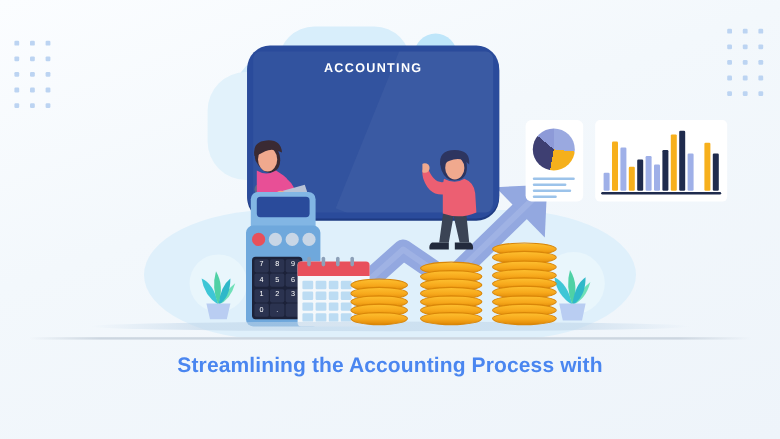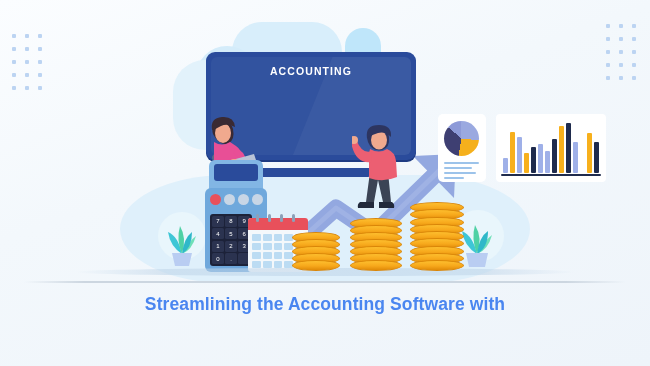--- a/index.html
+++ b/index.html
@@ -24,21 +24,21 @@
   .blob{position:absolute;border-radius:50%;}
   #blob-top-a{left:232px;top:22px;width:110px;height:64px;background:#d8eefb;border-radius:30px;}
   #blob-top-b{left:345px;top:28px;width:36px;height:50px;background:#bfe6fa;border-radius:22px;}
   #blob-top-c{left:196px;top:46px;width:62px;height:70px;background:#d4ecfa;border-radius:34px;}
   #blob-left{left:173px;top:60px;width:64px;height:90px;background:#e2f2fb;border-radius:36px;}
   #blob-ground{left:120px;top:175px;width:410px;height:108px;background:#dff0fb;border-radius:120px/60px;}
   #blob-plant-l{left:158px;top:212px;width:48px;height:48px;background:#e9f6fc;border-radius:50%;}
   #blob-plant-r{left:452px;top:210px;width:52px;height:52px;background:#e9f6fc;border-radius:50%;}
 
   
-  #monitor{left:206px;top:52px;width:210px;height:108px;background:#2a4b9b;border-radius:9px;box-shadow:0 2px 0 #1e3b82;}
+  #monitor{left:206px;top:38px;width:210px;height:144px;background:#2a4b9b;border-radius:19px;box-shadow:0 2px 0 #1e3b82;}
   #monitor-inner{position:absolute;left:5px;top:5px;right:5px;bottom:5px;background:#32539f;border-radius:6px;overflow:hidden;}
   #monitor-gloss{position:absolute;right:-20px;top:-30px;width:120px;height:190px;background:rgba(255,255,255,.045);transform:rotate(22deg);}
   #monitor-title{position:absolute;left:0;right:0;top:8px;text-align:center;color:#ffffff;font-size:10.5px;font-weight:bold;letter-spacing:1.1px;}
   #monitor-stand{left:248px;top:168px;width:126px;height:9px;background:#2a4b9b;border-radius:0 0 6px 6px;}
 
   
   #pie-card{left:232px;top:62px;width:48px;height:68px;background:#ffffff;border-radius:5px;}
   #pie{position:absolute;left:6px;top:7px;width:35px;height:35px;border-radius:50%;
     background:conic-gradient(#9aa9e0 0deg 96deg,#f5b01c 96deg 190deg,#3e3f72 190deg 310deg,#8d9ad8 310deg 360deg);}
   .pieline{position:absolute;height:2.2px;border-radius:2px;background:#9cc3ea;}
@@ -309,16 +309,16 @@
     <path d="M21 38 q7 -13 15 -19 q-4 15 -15 19 Z" fill="#6fe0b8"></path>
     <path d="M21 38 q2 -17 11 -23 q0 17 -11 23 Z" fill="#2fb8c9"></path>
     <path d="M10 37 l22 0 l-3 14 l-16 0 Z" fill="#b9cdf2"></path>
   </svg>
 
   <div class="abs" id="floor"></div>
 
   <div class="abs" id="divider"></div>
 
   <div class="abs" id="caption">
-    <span class="ln">Streamlining the Accounting Software with</span>
+    <span class="ln">Streamlining the Accounting Process with</span>
   </div>
 
 </div>
 
 </body></html>

